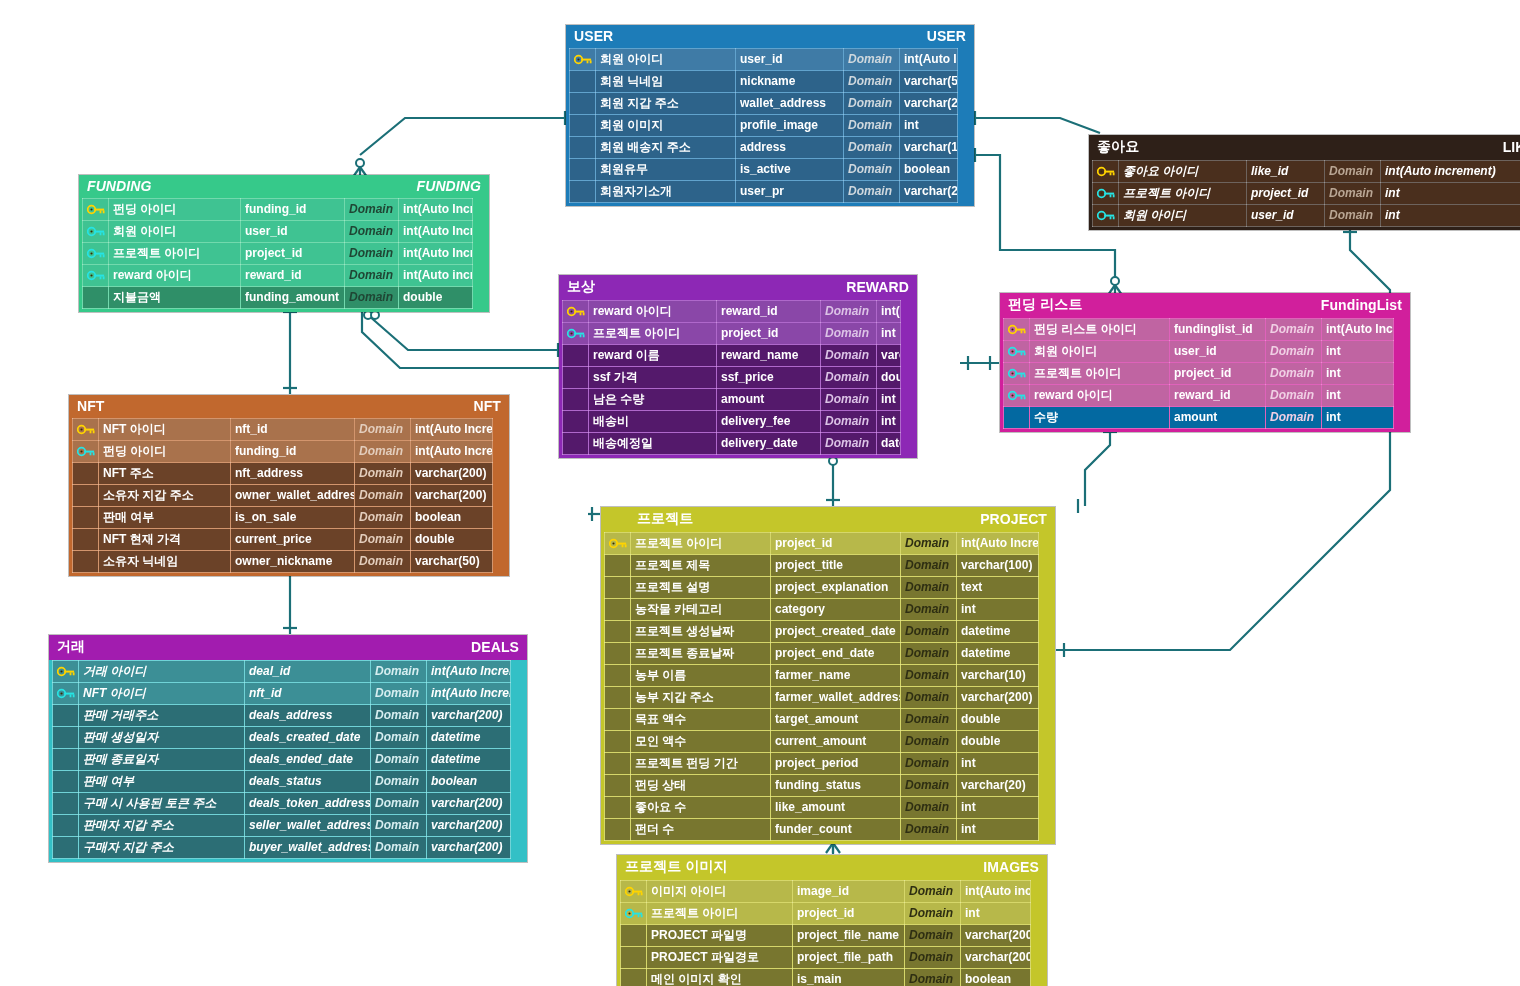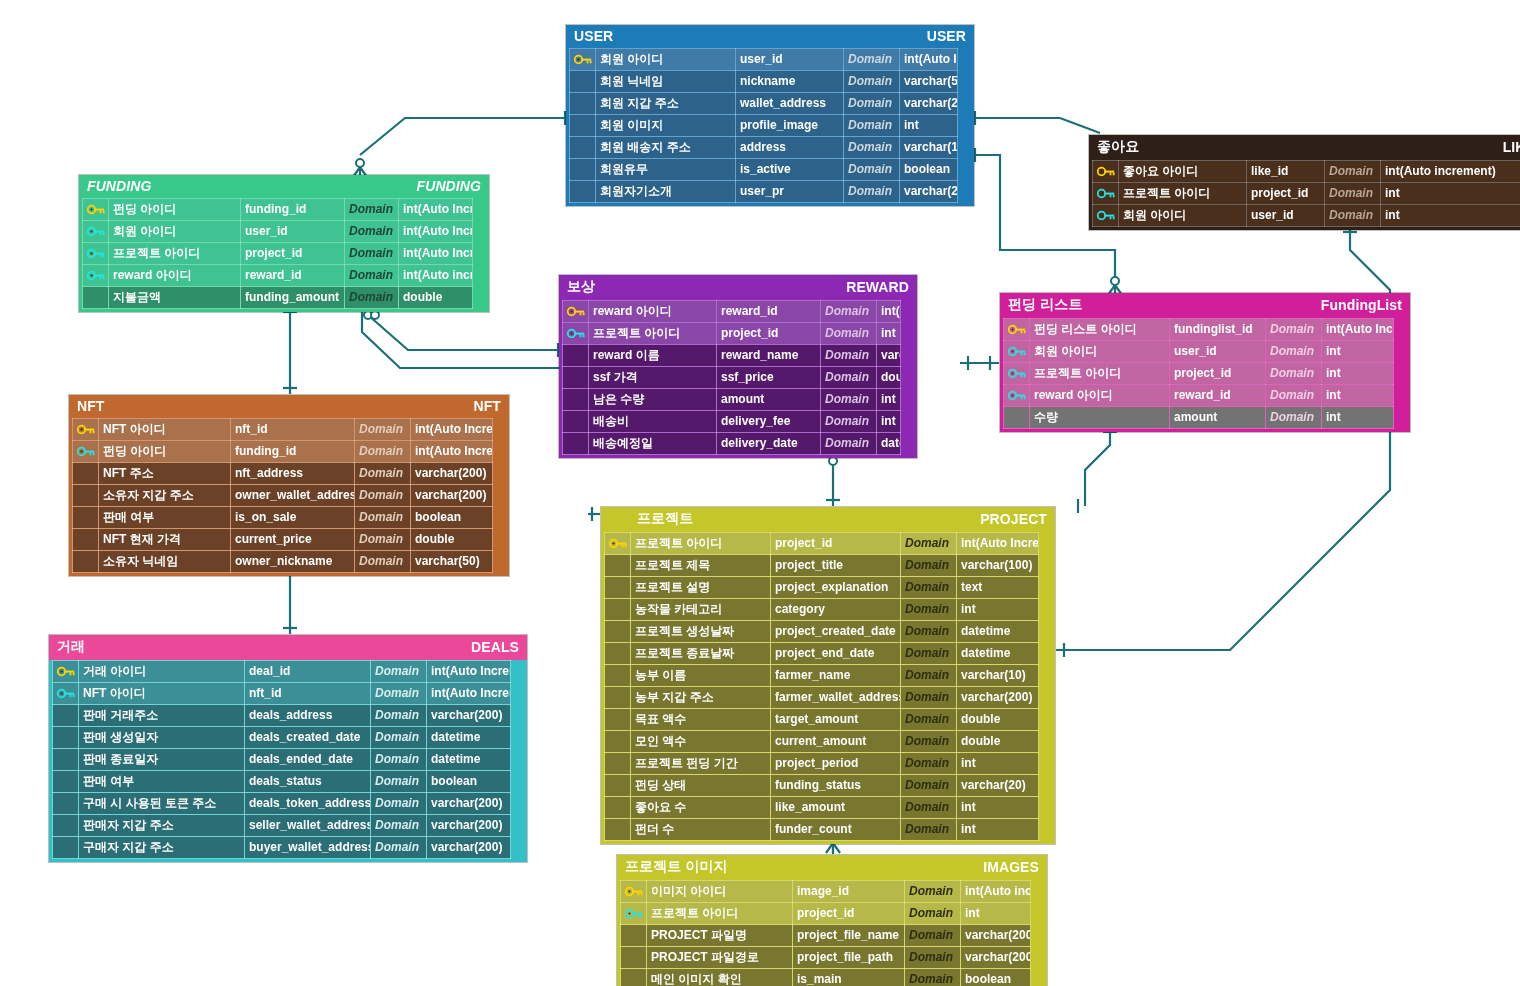--- a/index.html
+++ b/index.html
@@ -54,41 +54,41 @@
   .e-funding td{background:#2f8f68;}
   .e-funding tr.pk td,.e-funding tr.fk td{background:#3fc392;}
   .e-funding td.c-dom{color:#1f4634;}
 
   .e-nft .ent-head{background:#c1682e;}
   .e-nft .rows{background:#c1682e;}
   .e-nft td{background:#6b4228;}
   .e-nft tr.pk td,.e-nft tr.fk td{background:#a9724c;}
   .e-nft td.c-dom{color:#e3cdbc;}
 
-  .e-deals .ent-head{background:#ec4899;}
+  .e-deals .ent-head{background:#a21caf;}
   .e-deals .rows{background:#33c0c6;}
-  .e-deals td{background:#2c6e75;}
+  .e-deals td{background:#2c6e75;font-style:italic;}
   .e-deals tr.pk td,.e-deals tr.fk td{background:#3c8f96;}
   .e-deals td.c-dom{color:#d6eef0;}
 
   .e-reward .ent-head{background:#8d28b5;}
   .e-reward .rows{background:#8d28b5;}
   .e-reward td{background:#54196b;}
   .e-reward tr.pk td,.e-reward tr.fk td{background:#8a47a8;}
   .e-reward td.c-dom{color:#dcc3e6;}
 
   .e-like .ent-head{background:#2e2018;}
   .e-like .rows{background:#2e2018;}
-  .e-like td{background:#52331f;}
+  .e-like td{background:#52331f;font-style:italic;}
   .e-like tr.pk td,.e-like tr.fk td{background:#4a2f1d;}
   .e-like td.c-dom{color:#b9a694;}
 
   .e-fundinglist .ent-head{background:#d11f9c;gap:36px;}
   .e-fundinglist .rows{background:#d11f9c;}
-  .e-fundinglist td{background:#737373;}
+  .e-fundinglist td{background:#0369a1;}
   .e-fundinglist tr.pk td,.e-fundinglist tr.fk td{background:#c064a2;}
   .e-fundinglist td.c-dom{color:#f0cfe4;}
 
   .e-project .ent-head{background:#c4c62a;padding-left:36px;}
   .e-project .rows{background:#c4c62a;}
   .e-project td{background:#78762f;}
   .e-project tr.pk td{background:#b7b84a;}
   .e-project td.c-dom{color:#2e2e12;}
 
   .e-images .ent-head{background:#c4c62a;}

